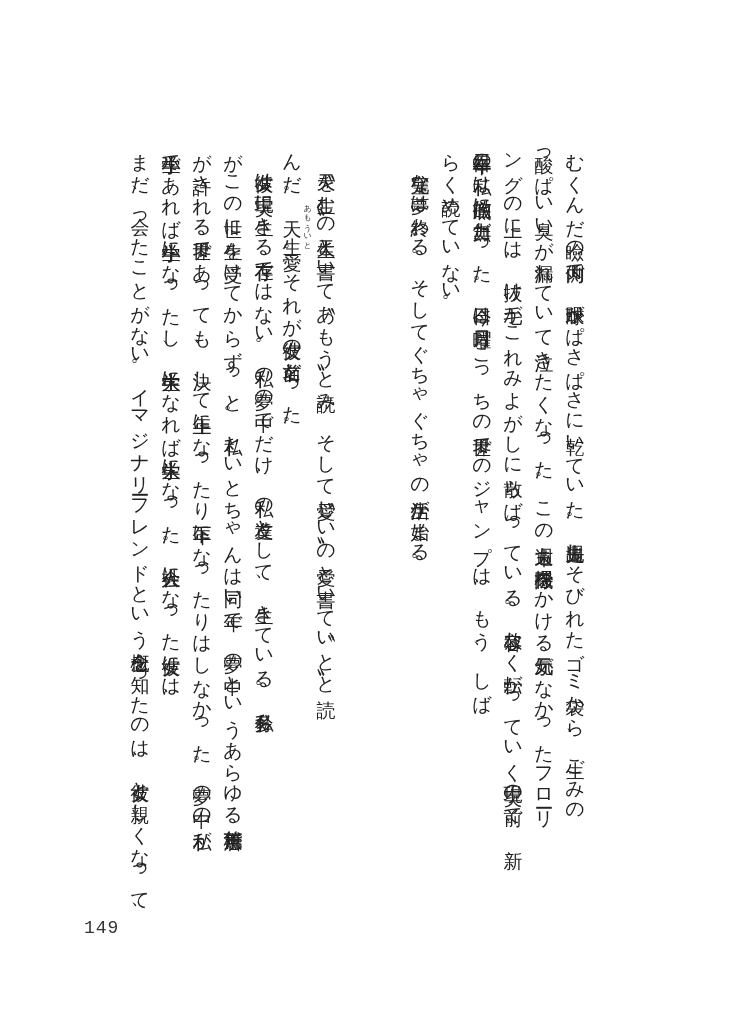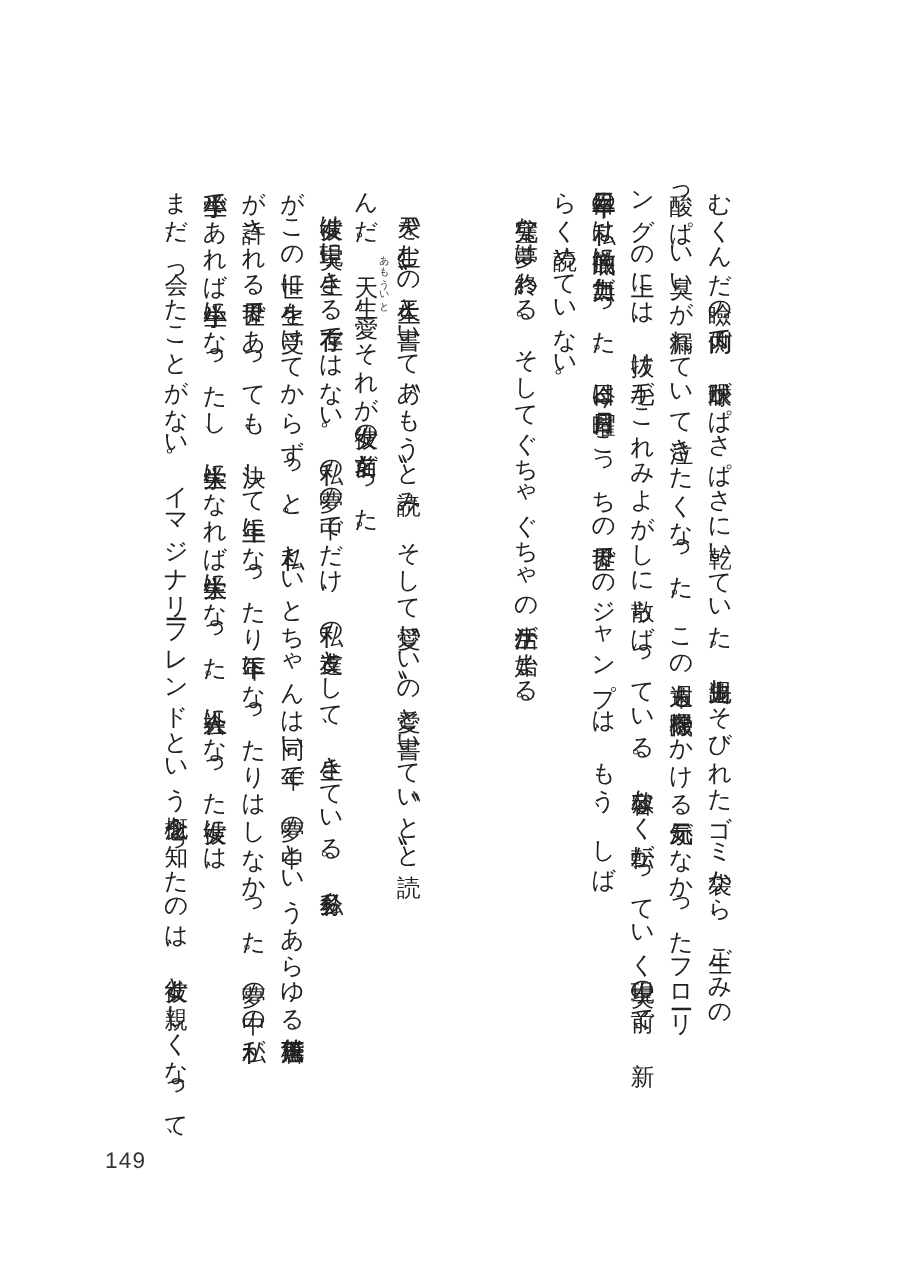--- a/index.html
+++ b/index.html
@@ -18,21 +18,21 @@
     letter-spacing: 0.2px;
     color: #222222;
     white-space: nowrap;
   }
   .col.indent { padding-top: 19px; }
   ruby rt { font-size: 8px; color: #333333; }
   .page-number {
     position: absolute;
     left: 84px;
     top: 918px;
-    font-family: Liberation Sans, sans-serif;
+    font-family: Liberation Mono, monospace;
     font-size: 18px;
     color: #333333;
     letter-spacing: 1px;
   }
 </style>
 </head>
 <body>
 
 <div class="page">
 

